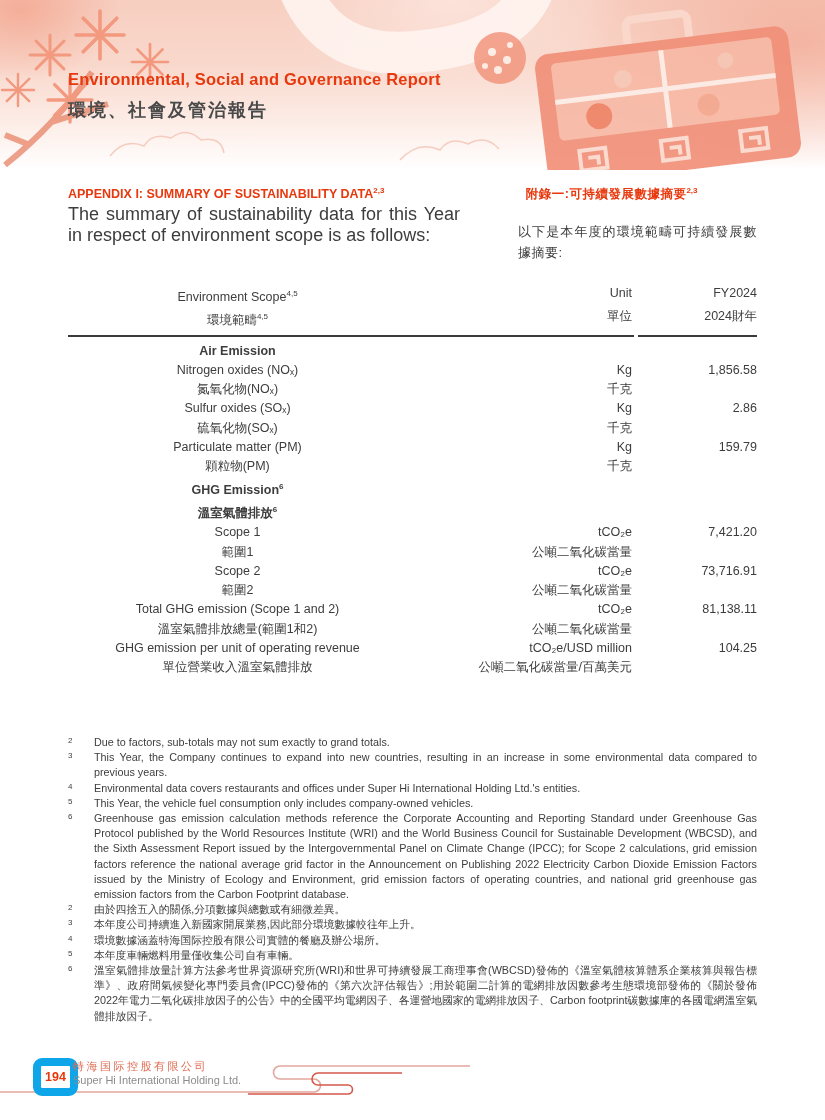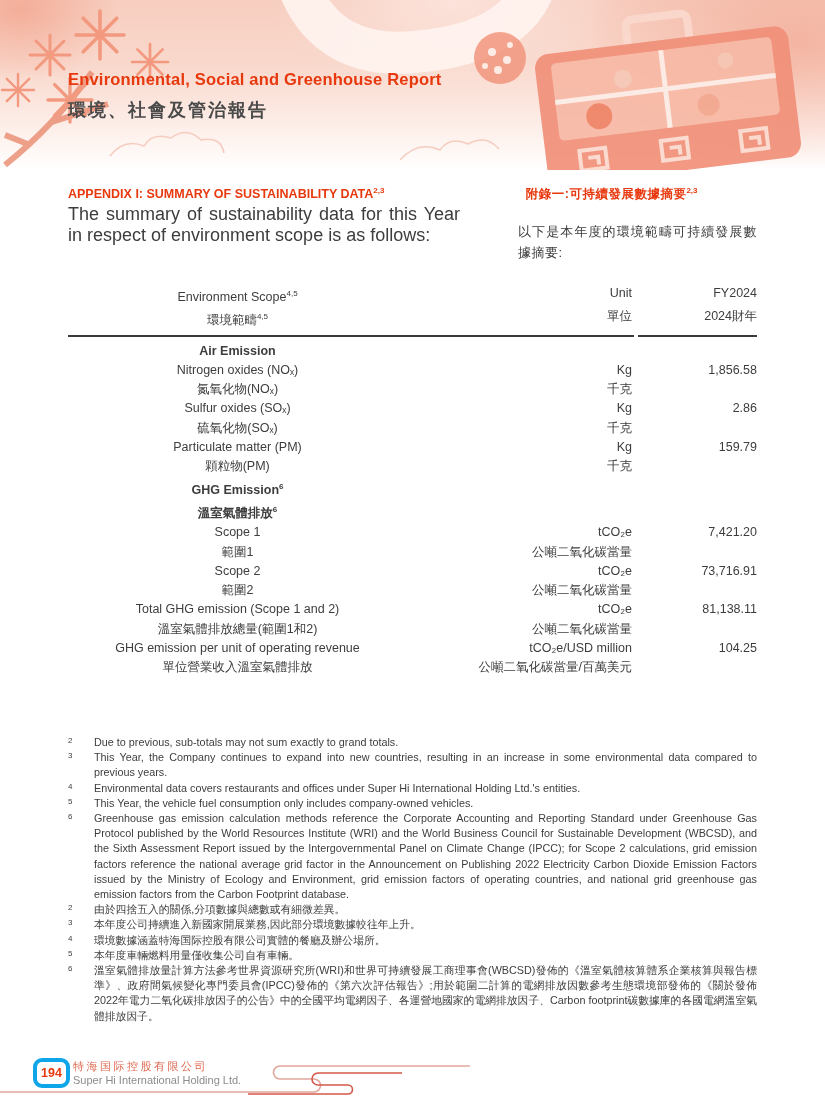--- a/index.html
+++ b/index.html
@@ -40,21 +40,21 @@
   .rule .seggap{width:4px;}
   .rule .seg2{flex:1;border-top:2px solid #3A3A3A;height:0;}
 
   
   .fns{position:absolute;left:68px;top:735px;width:689px;}
   .fn{display:flex;font-size:10.8px;line-height:15.2px;}
   .fn .mk{width:26px;flex:none;font-size:8px;position:relative;top:-2px;}
   .fn .tx{flex:1;text-align:justify;}
 
   
-  .badge{position:absolute;left:33px;top:1058px;width:29px;height:22px;border:4px solid #0ea5e9;
+  .badge{position:absolute;left:33px;top:1058px;width:29px;height:22px;border:8px solid #0ea5e9;
          border-radius:9px;color:#E8380D;font-weight:bold;font-size:12.5px;
          display:flex;align-items:center;justify-content:center;background:#fff;z-index:2;}
   .co-zh{position:absolute;left:73px;top:1059px;font-size:11px;color:#E06A52;letter-spacing:2.5px;z-index:2;}
   .co-en{position:absolute;left:73px;top:1074px;font-size:11px;color:#8C8C8C;z-index:2;}
   .cloud{position:absolute;left:0;top:1058px;width:480px;height:46px;z-index:1;}
 </style>
 </head>
 <body>
 
 <div class="page">
@@ -109,21 +109,21 @@
           <path d="M116,128 h26 v20 h-26 z M124,136 h10 v8"></path>
           <path d="M196,128 h26 v20 h-26 z M204,136 h10 v8"></path>
         </g>
       </g>
 
       <g fill="none" stroke="#F5CCBE" stroke-width="1.5">
         <path d="M110,156 q14,-18 34,-10 q8,-14 27,-8 q16,-12 30,2 q20,-4 23,13"></path>
         <path d="M400,160 q18,-20 40,-10 q10,-14 28,-6 q18,-10 31,5"></path>
       </g>
     </svg>
-    <div class="hdr-title" style="color:#E8380D">Environmental, Social and Greenhouse Report</div>
+    <div class="hdr-title" style="color:#E8380D">Environmental, Social and Governance Report</div>
     <div class="hdr-sub">環境、社會及管治報告</div>
   </div>
 
   <div class="appendix" style="color:#E8380D">
     <div class="en"><span>APPENDIX I: SUMMARY OF SUSTAINABILITY DATA</span><sup class="sup">2,3</sup></div>
     <div class="zh"><span>附錄一:可持續發展數據摘要</span><sup class="sup">2,3</sup></div>
   </div>
 
   <div class="intro-en">The summary of sustainability data for this Year in respect of environment scope is as follows:</div>
   <div class="intro-zh">以下是本年度的環境範疇可持續發展數據摘要:</div>
@@ -247,21 +247,21 @@
             <span class="un">公噸二氧化碳當量/百萬美元</span>
             <span class="vl"></span>
           </div>
         </div>
       </div>
   </div>
 
   <div class="fns">
       <div class="fn">
         <span class="mk">2</span>
-        <span class="tx">Due to previous, sub-totals may not sum exactly to grand totals.</span>
+        <span class="tx">Due to factors, sub-totals may not sum exactly to grand totals.</span>
       </div>
       <div class="fn">
         <span class="mk">3</span>
         <span class="tx">This Year, the Company continues to expand into new countries, resulting in an increase in some environmental data compared to previous years.</span>
       </div>
       <div class="fn">
         <span class="mk">4</span>
         <span class="tx">Environmental data covers restaurants and offices under Super Hi International Holding Ltd.'s entities.</span>
       </div>
       <div class="fn">

